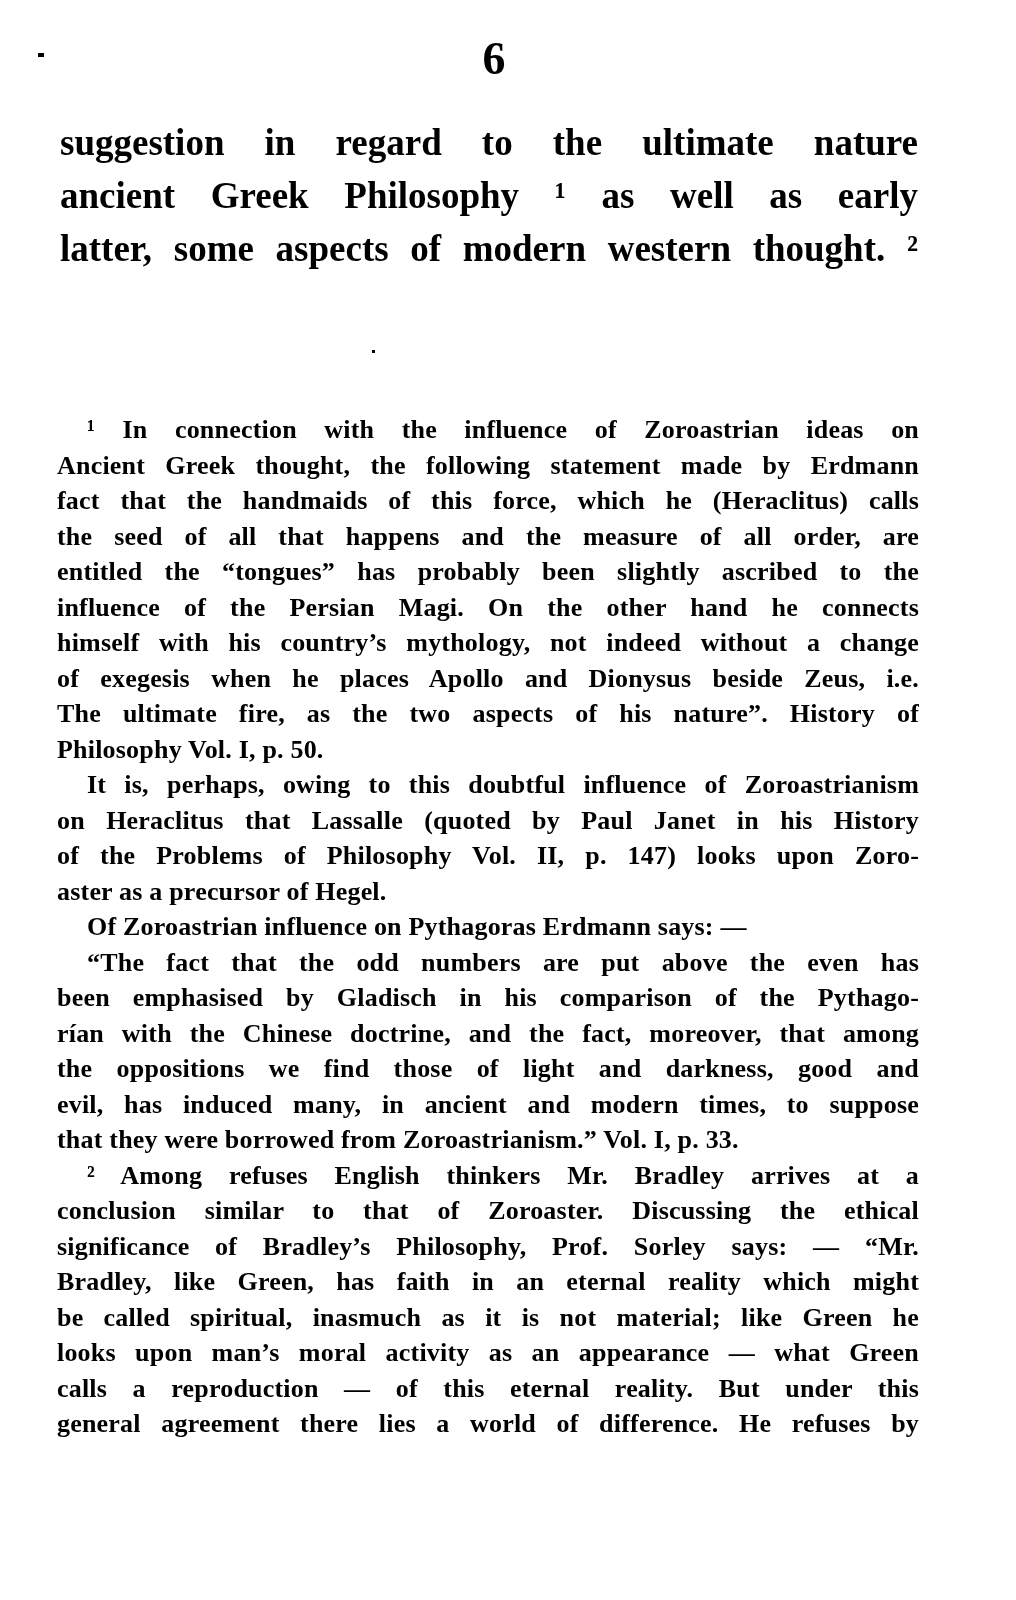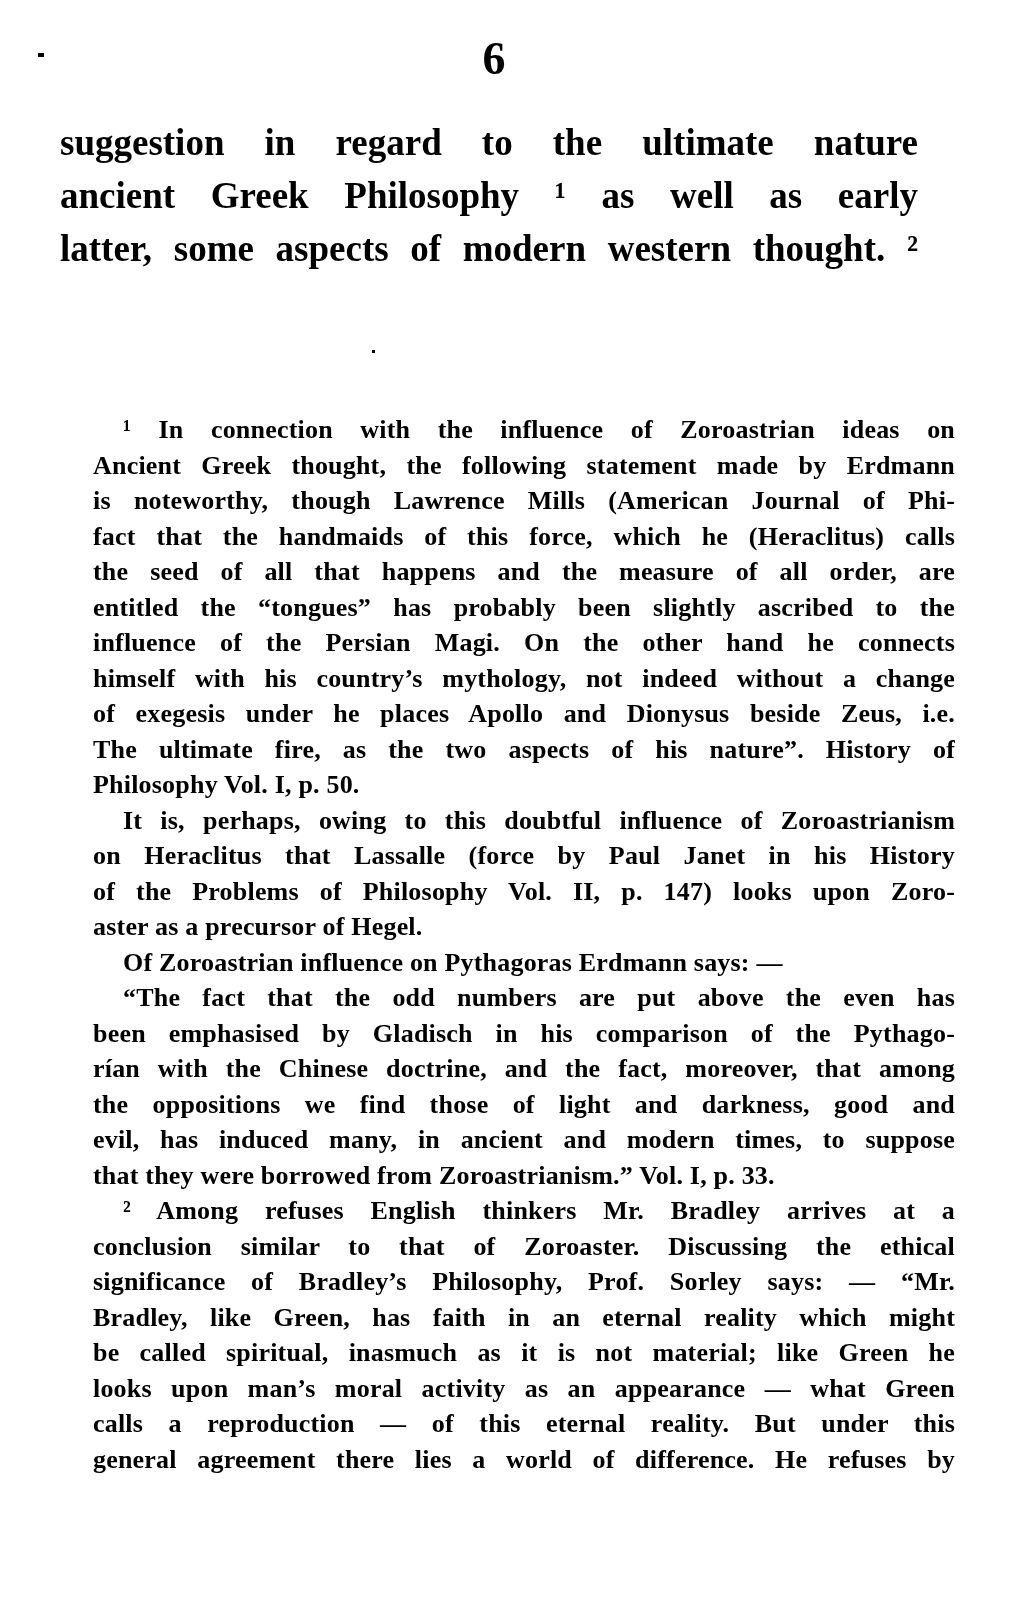--- a/index.html
+++ b/index.html
@@ -37,21 +37,20 @@
   }
   .footnotes {
     position: absolute;
     left: 57px;
     top: 412px;
     width: 862px;
     font-size: 26px;
     line-height: 35.5px;
     font-weight: 700;
     letter-spacing: 0.2px;
-    margin-left: 36px;
   }
   .ln {
     text-align: justify;
     text-align-last: justify;
     overflow: hidden;
     white-space: normal;
   }
   .ln-end {
     text-align: center;
     text-align-last: left;
@@ -80,31 +79,30 @@
   <div class="main-text">
     <div class="ln">suggestion in regard to the ultimate nature</div>
     <div class="ln">ancient Greek Philosophy ¹ as well as early</div>
     <div class="ln">latter, some aspects of modern western thought. ²</div>
   </div>
 
   <div class="footnotes">
     <div>
       <div class="ln ind">¹ In connection with the influence of Zoroastrian ideas on</div>
       <div class="ln">Ancient Greek thought, the following statement made by Erdmann</div>
-      <div class="ln">is noteworthy, though Lawrence Mills (American Journal of Phi-</div>
       <div class="ln">fact that the handmaids of this force, which he (Heraclitus) calls</div>
       <div class="ln">the seed of all that happens and the measure of all order, are</div>
       <div class="ln">entitled the “tongues” has probably been slightly ascribed to the</div>
       <div class="ln">influence of the Persian Magi. On the other hand he connects</div>
       <div class="ln">himself with his country’s mythology, not indeed without a change</div>
-      <div class="ln">of exegesis under he places Apollo and Dionysus beside Zeus, i.e.</div>
+      <div class="ln">of exegesis when he places Apollo and Dionysus beside Zeus, i.e.</div>
       <div class="ln">The ultimate fire, as the two aspects of his nature”. History of</div>
       <div class="ln-end">Philosophy Vol. I, p. 50.</div>
       <div class="ln ind">It is, perhaps, owing to this doubtful influence of Zoroastrianism</div>
-      <div class="ln">on Heraclitus that Lassalle (force by Paul Janet in his History</div>
+      <div class="ln">on Heraclitus that Lassalle (quoted by Paul Janet in his History</div>
       <div class="ln">of the Problems of Philosophy Vol. II, p. 147) looks upon Zoro-</div>
       <div class="ln-end">aster as a precursor of Hegel.</div>
       <div class="ln-end ind">Of Zoroastrian influence on Pythagoras Erdmann says: —</div>
       <div class="ln ind">“The fact that the odd numbers are put above the even has</div>
       <div class="ln">been emphasised by Gladisch in his comparison of the Pythago-</div>
       <div class="ln">rían with the Chinese doctrine, and the fact, moreover, that among</div>
       <div class="ln">the oppositions we find those of light and darkness, good and</div>
       <div class="ln">evil, has induced many, in ancient and modern times, to suppose</div>
       <div class="ln-end">that they were borrowed from Zoroastrianism.” Vol. I, p. 33.</div>
     </div>

